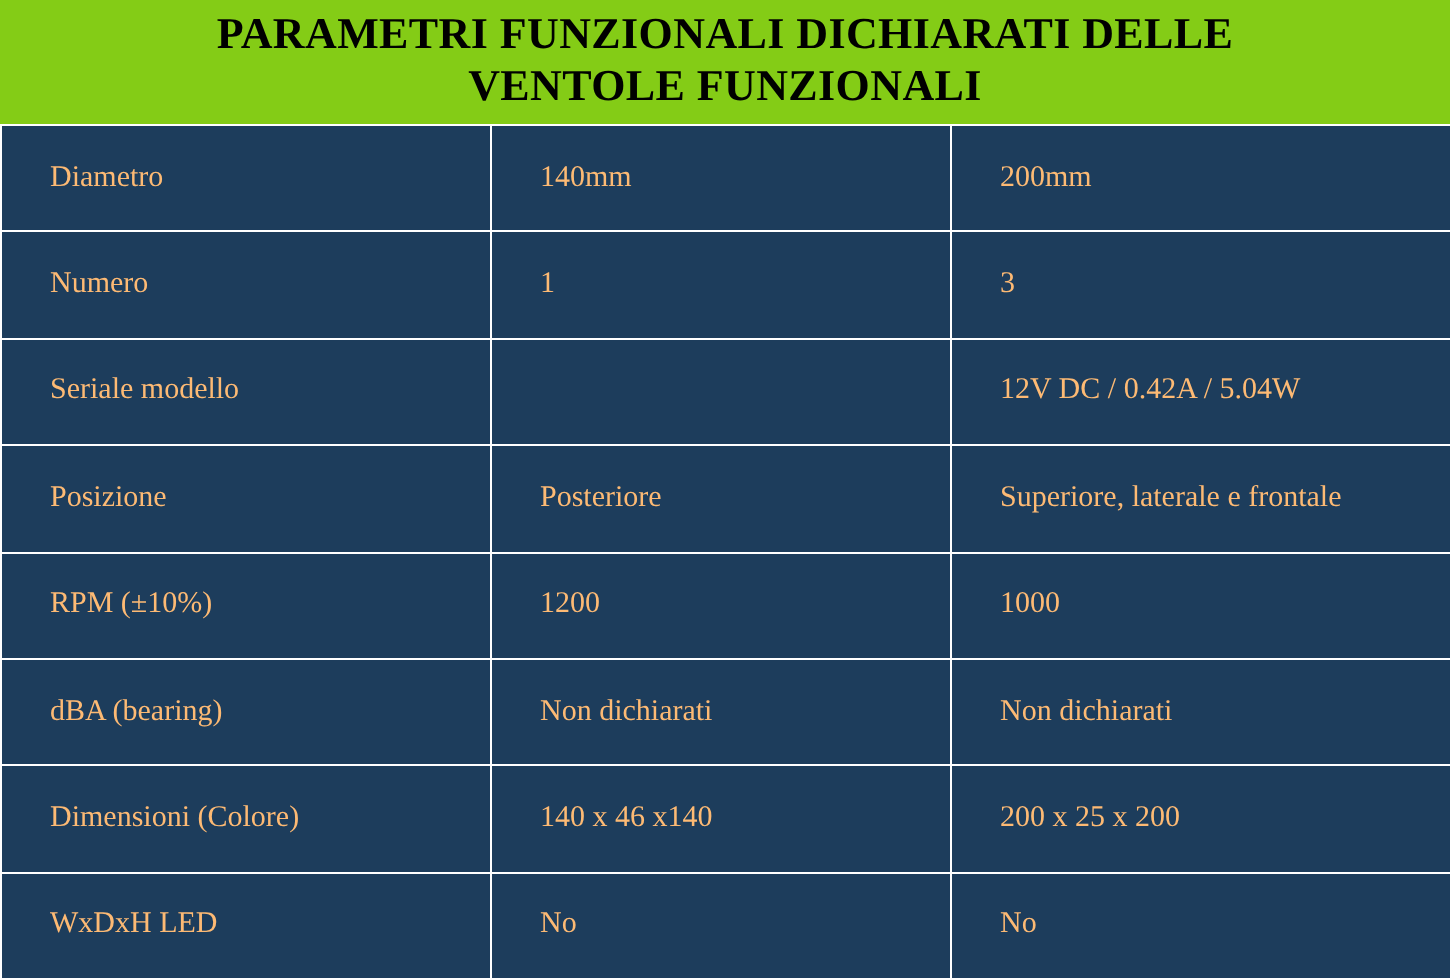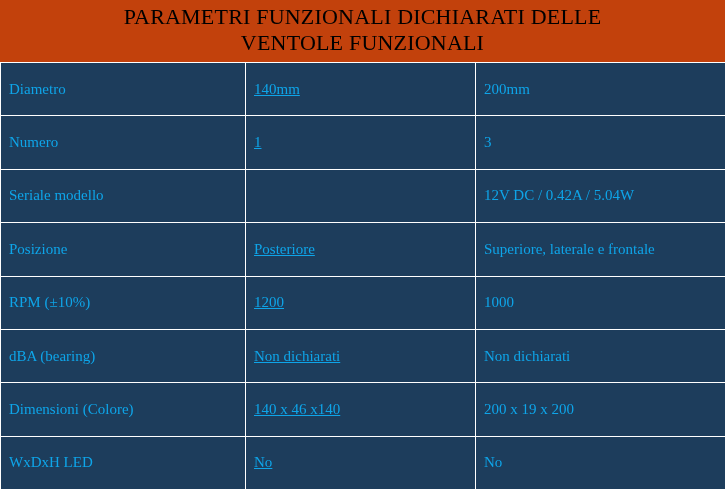--- a/index.html
+++ b/index.html
@@ -15,53 +15,52 @@
   }
   .sheet {
     width: 725px;
     height: 490px;
     box-sizing: border-box;
     background: #1d3d5c;
     display: flex;
     flex-direction: column;
   }
   .title-bar {
-    background: #c2410c;
+    background: #84cc16;
     color: #000000;
     text-align: center;
-    font-weight: normal;
+    font-weight: bold;
     font-size: 22px;
     line-height: 26px;
     padding: 4px 30px 6px 30px;
     box-sizing: border-box;
     letter-spacing: 0.2px;
   }
   table.params {
     width: 100%;
     border-collapse: collapse;
     table-layout: fixed;
     flex: 1;
   }
   table.params td {
     border: 1px solid #ffffff;
-    color: #0ea5e9;
+    color: #fdba74;
     font-size: 15px;
-    padding: 5px 6px 5px 8px;
+    padding: 5px 6px 5px 24px;
     vertical-align: middle;
     height: 38px;
     box-sizing: border-box;
     overflow: hidden;
     white-space: nowrap;
   }
   td.col-label {
     width: 245px;
   }
   td.col-a {
     width: 230px;
-    text-decoration: underline;
   }
   td.col-b {
     width: 250px;
   }
 </style>
 </head>
 <body>
 
 <div class="sheet">
 
@@ -98,21 +97,21 @@
         <td class="col-b">1000</td>
       </tr>
       <tr>
         <td class="col-label">dBA (bearing)</td>
         <td class="col-a">Non dichiarati</td>
         <td class="col-b">Non dichiarati</td>
       </tr>
       <tr>
         <td class="col-label">Dimensioni (Colore)</td>
         <td class="col-a">140 x 46 x140</td>
-        <td class="col-b">200 x 19 x 200</td>
+        <td class="col-b">200 x 25 x 200</td>
       </tr>
       <tr>
         <td class="col-label">WxDxH LED</td>
         <td class="col-a">No</td>
         <td class="col-b">No</td>
       </tr>
     </tbody>
   </table>
 
 </div>

